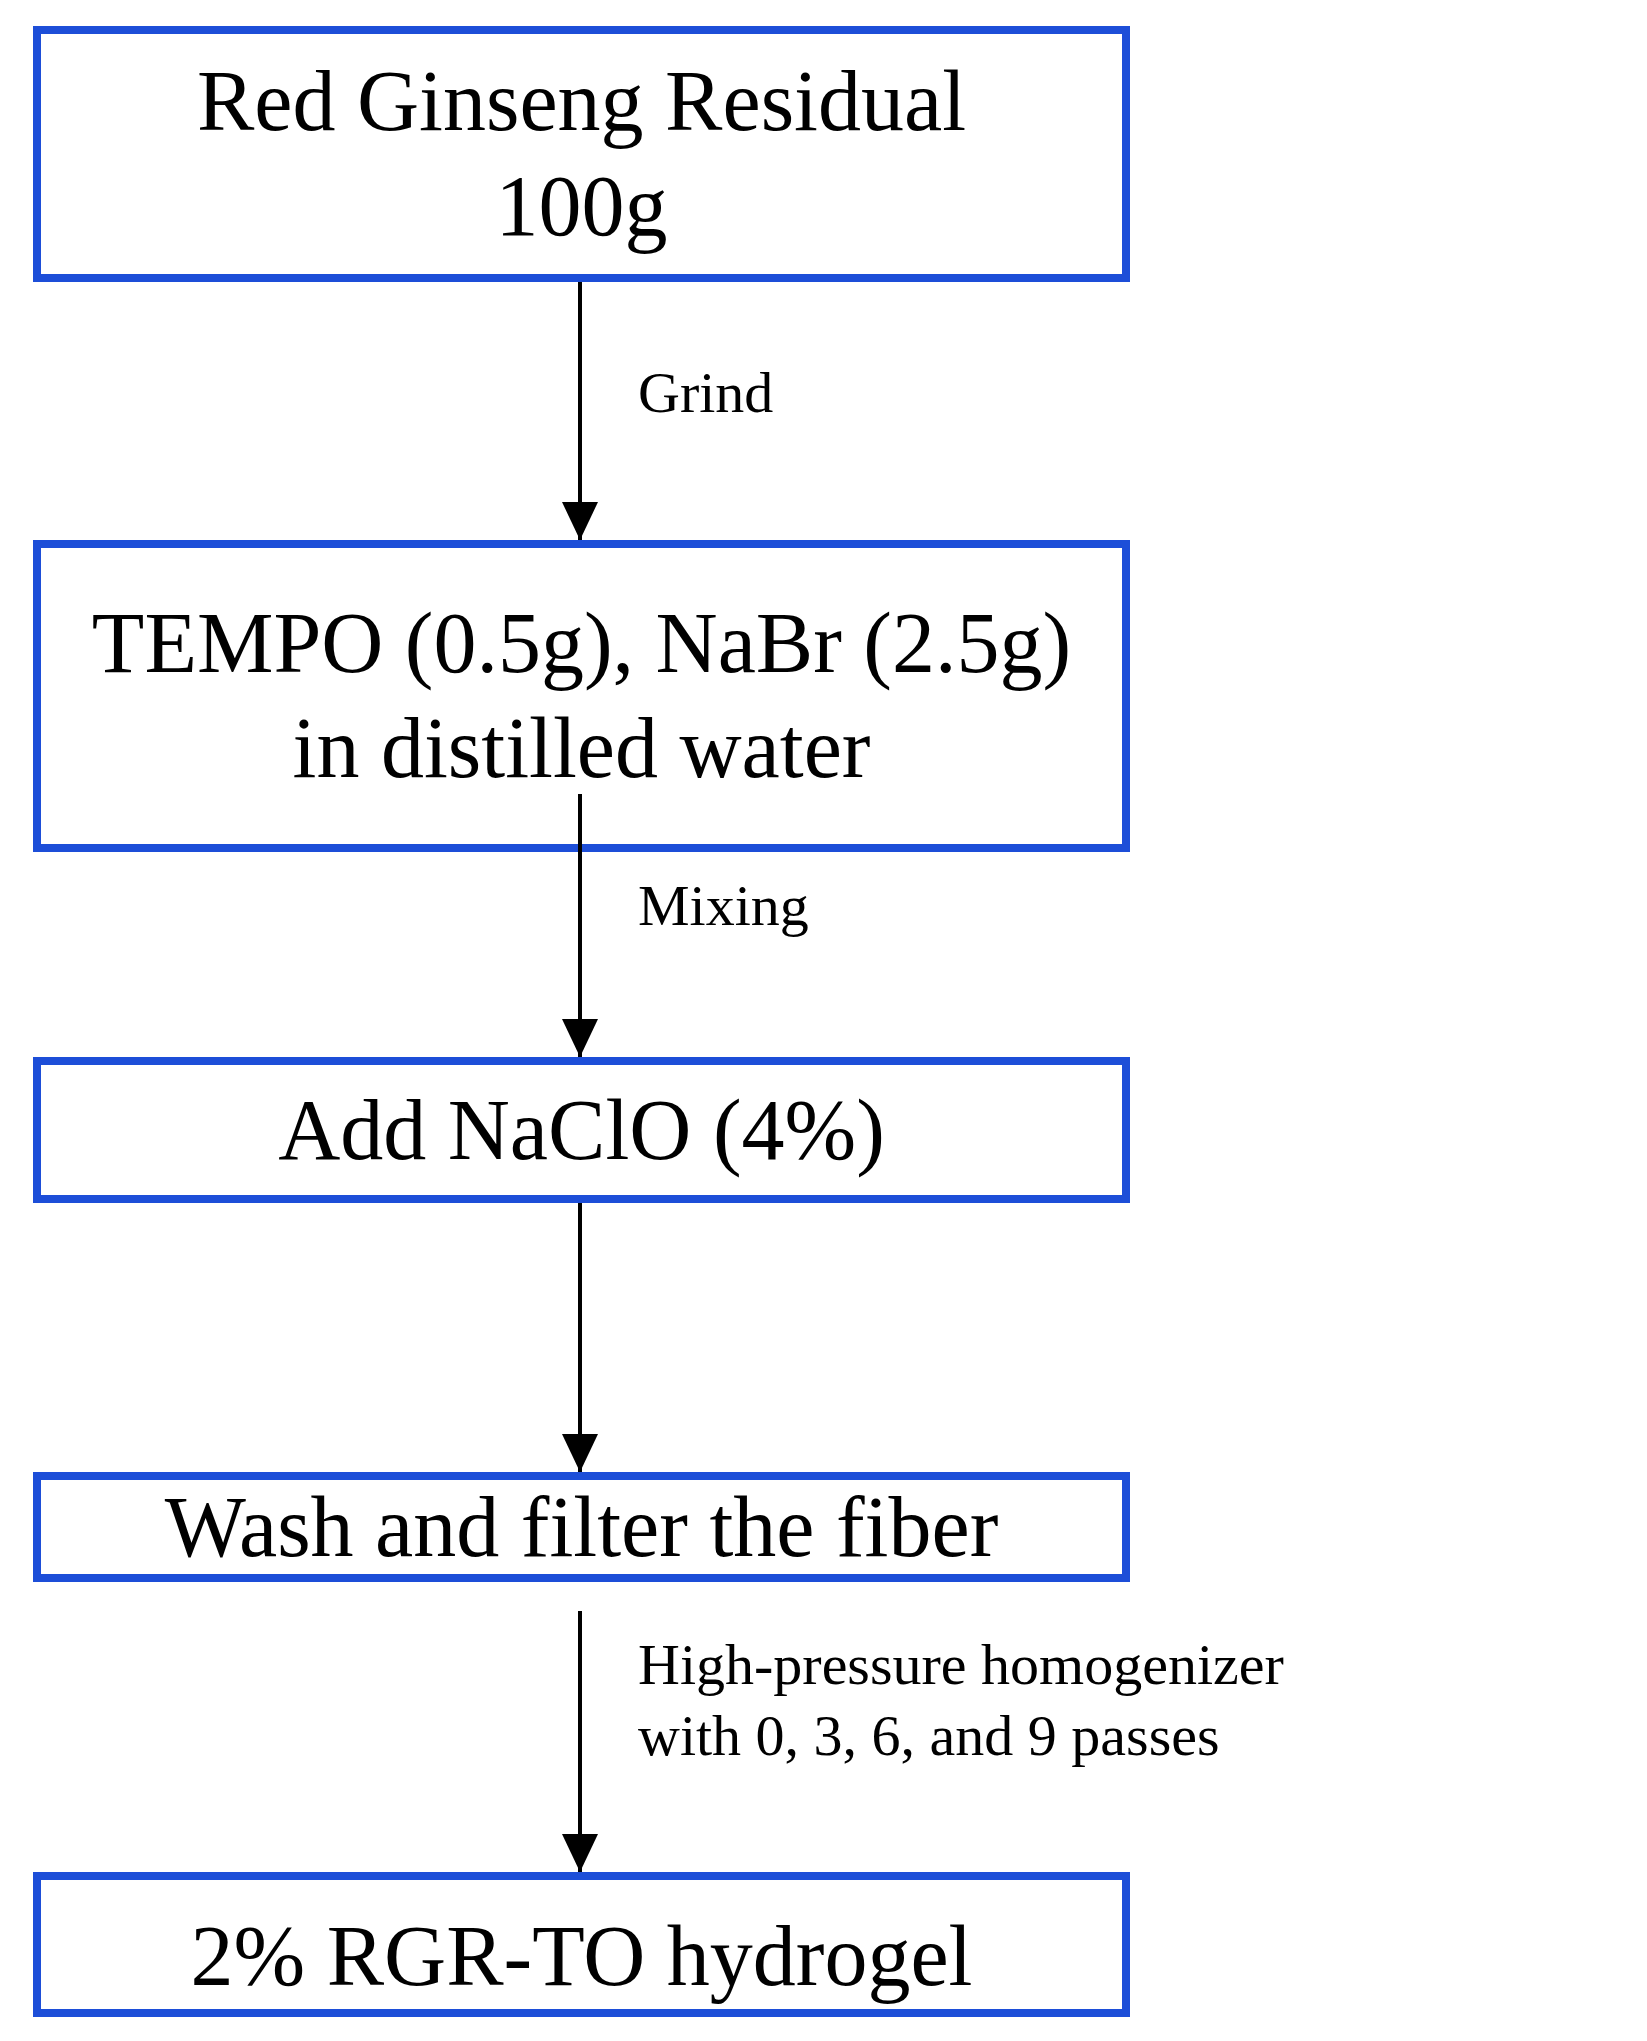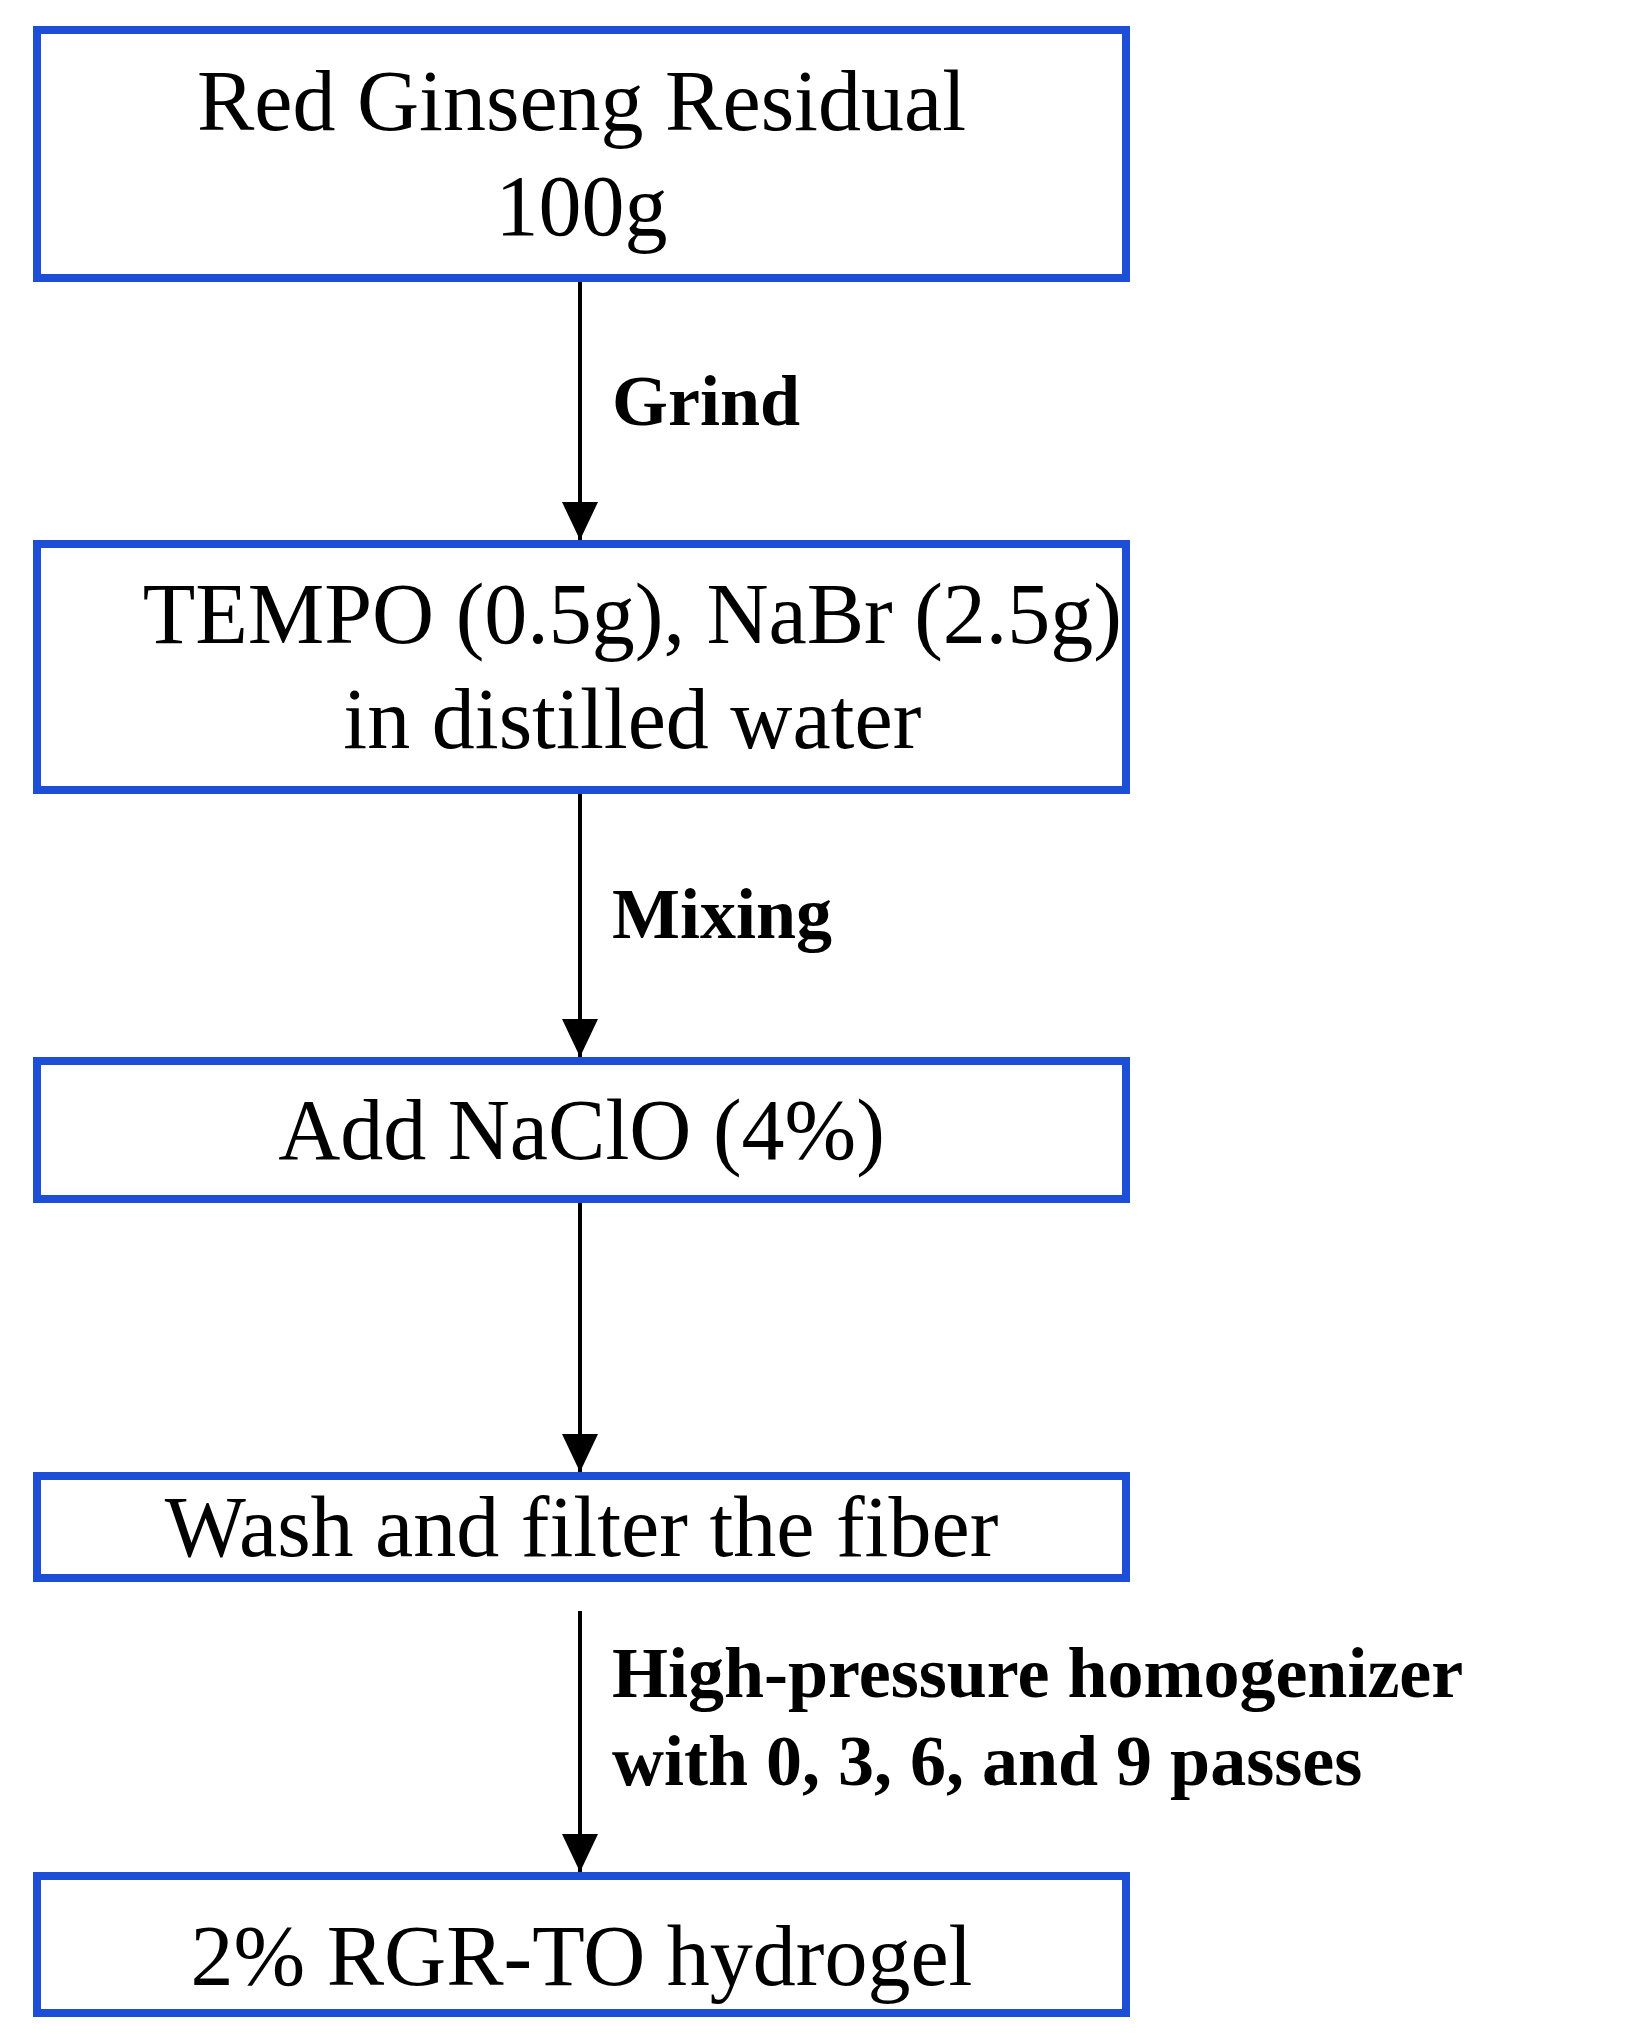--- a/index.html
+++ b/index.html
@@ -46,30 +46,29 @@
     left: 50%;
     transform: translateX(-50%);
     width: 0;
     height: 0;
     border-left: 18px solid transparent;
     border-right: 18px solid transparent;
     border-top: 38px solid #000000;
   }
   .albl {
     position: absolute;
-    left: 612px;
-    font-size: 72px;
+    left: 638px;
+    font-size: 58px;
     line-height: 1.22;
     white-space: pre-line;
     text-align: left;
     color: #000000;
-    font-weight: bold;
   }
   #b1 { top: 26px;   height: 256px; }
-  #b2 { top: 540px;  height: 254px; justify-content: flex-end; }
+  #b2 { top: 540px;  height: 312px; }
   #b3 { top: 1057px; height: 146px; }
   #b4 { top: 1472px; height: 110px; }
   #b5 { top: 1872px; height: 145px; align-items: flex-end; }
   #a1 { top: 282px;  height: 258px; }
   #a2 { top: 794px;  height: 263px; }
   #a3 { top: 1203px; height: 269px; }
   #a4 { top: 1611px; height: 261px; }
   #l1 { top: 358px;  }
   #l2 { top: 871px;  }
   #l3 { top: 1228px; }

